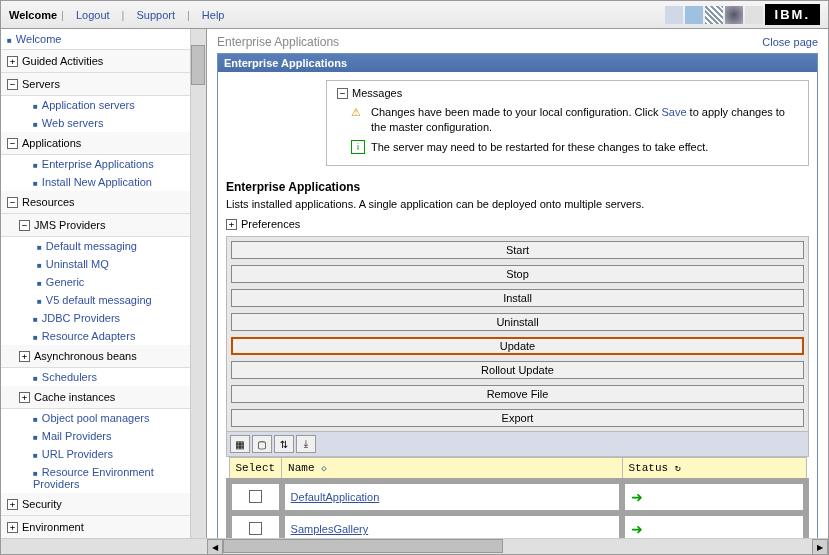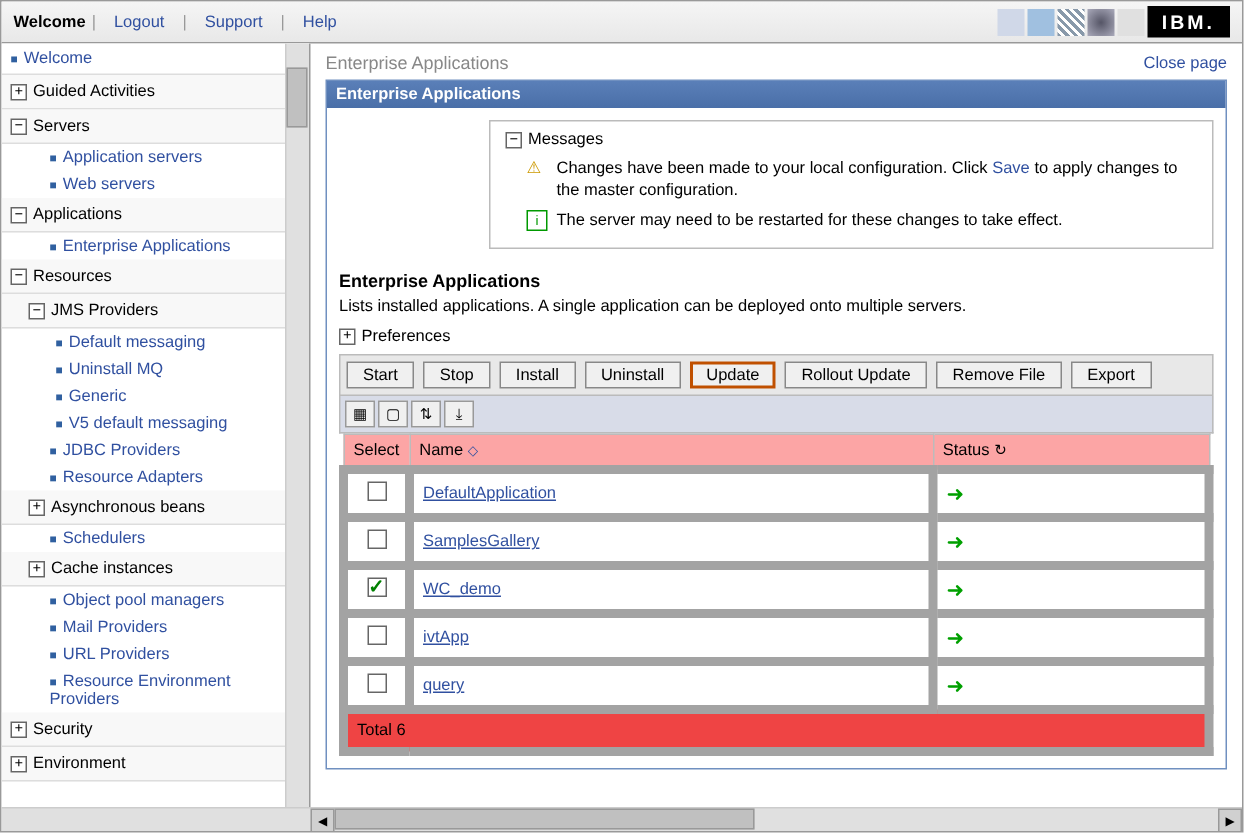--- a/index.html
+++ b/index.html
@@ -45,29 +45,29 @@
     .msg-row { display: flex; gap: 6px; margin: 4px 0 4px 14px; line-height: 1.4; }
     .msg-icon { width: 14px; height: 14px; flex-shrink: 0; }
     .warn-icon { color: #cc9900; }
     .info-icon { color: #009900; border: 1px solid #009900; font-size: 9px; text-align: center; line-height: 12px; }
     .msg-row a { color: #3050a0; cursor: pointer; }
     
     .section-title { font-weight: bold; margin: 14px 0 4px; font-size: 12px; }
     .section-desc { margin-bottom: 8px; }
     .prefs { display: flex; align-items: center; gap: 4px; margin-bottom: 6px; }
     
-    .button-row { background: #e8e8e8; border: 1px solid #bbb; padding: 4px; display: flex; gap: 6px; flex-wrap: wrap; }
+    .button-row { background: #e8e8e8; border: 1px solid #bbb; padding: 4px; display: flex; gap: 6px; flex-wrap: wrap; flex-direction: column; }
     .btn { background: #f0f0f0; border: 1px solid #888; padding: 2px 10px; font-size: 11px; cursor: pointer; font-family: inherit; }
     .btn.highlight { border: 2px solid #c05000; padding: 1px 9px; }
     
     .toolbar-row { background: #d8dce8; border: 1px solid #bbb; border-top: none; padding: 3px; display: flex; gap: 2px; }
     .tb-btn { width: 20px; height: 18px; border: 1px solid #999; background: #f0f0f0; display: inline-flex; align-items: center; justify-content: center; cursor: pointer; font-size: 10px; }
     
     .app-table { width: 100%; border-collapse: collapse; border: 1px solid #bbb; }
-    .app-table th { background: #fca5a5; border: 1px solid #bbb; padding: 4px 6px; text-align: left; font-weight: normal; font-size: 11px; }
+    .app-table th { background: #fef9c3; border: 1px solid #bbb; padding: 4px 6px; text-align: left; font-weight: normal; font-size: 11px; font-family: Liberation Mono, monospace; }
     .app-table td { border: 6px solid #a3a3a3; padding: 5px 6px; vertical-align: middle; }
     .app-table td a { color: #3050a0; text-decoration: underline; cursor: pointer; }
     .app-table .sel-col { width: 44px; text-align: center; }
     .checkbox { width: 13px; height: 13px; border: 1px solid #666; display: inline-block; background: #fff; position: relative; cursor: pointer; }
     .checkbox.checked::after { content: "✓"; color: #008000; font-weight: bold; position: absolute; top: -3px; left: 0px; font-size: 13px; }
     .status-icon { color: #00a000; font-size: 14px; }
     .sort-icon { font-size: 9px; color: #3050a0; }
     .refresh-icon { font-size: 10px; }
     .total-row td { background: #ef4444; margin-left: 24px; }
     
@@ -113,20 +113,21 @@
           <span>Servers</span>
         </div>
       <div class="nav-sub"><span class="bullet">■</span><a>Application servers</a></div>
       <div class="nav-sub"><span class="bullet">■</span><a>Web servers</a></div>
 
       <div class="nav-header">
           <span class="expand-icon">−</span>
           <span>Applications</span>
         </div>
       <div class="nav-sub"><span class="bullet">■</span><a>Enterprise Applications</a></div>
+      <div class="nav-sub"><span class="bullet">■</span><a>Install New Application</a></div>
 
       <div class="nav-header">
           <span class="expand-icon">−</span>
           <span>Resources</span>
         </div>
       <div class="nav-header level2">
           <span class="expand-icon">−</span>
           <span>JMS Providers</span>
         </div>
       <div class="nav-sub nav-sub2"><span class="bullet">■</span><a>Default messaging</a></div>

